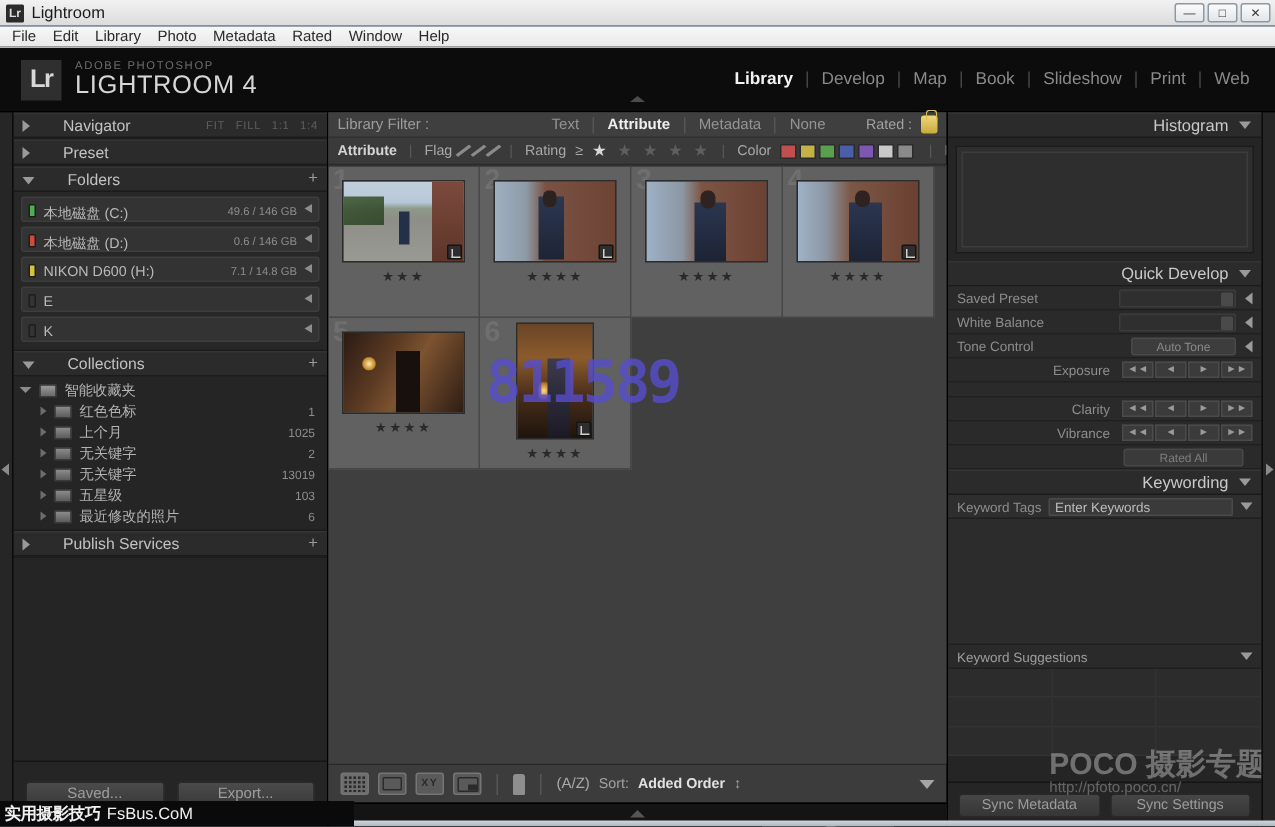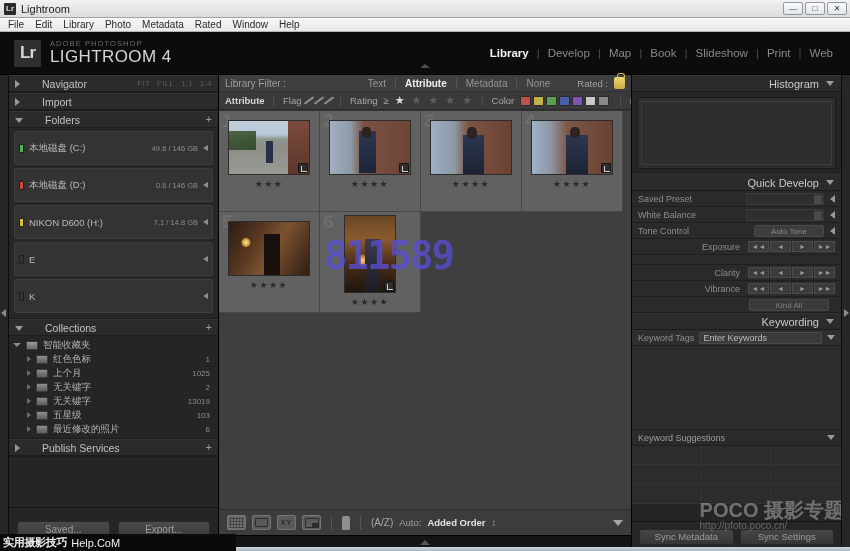--- a/index.html
+++ b/index.html
@@ -113,21 +113,21 @@
   .ptitle { font-size:10.5px; color:#c2c2c2;padding-left:16px; }
   .navmodes {
     margin-left:auto; display:flex; gap:7px; font-size:7.5px; color:#5e5e5e;
     letter-spacing:.5px;
   }
   .plus { margin-left:auto; color:#9a9a9a; font-size:11px; line-height:1; }
 
   .pbody { background:#272727; padding:3px 5px 5px 5px; }
   .drive {
     height:17px; background:#333; border:1px solid #3d3d3d; border-radius:2px;
-    display:flex; align-items:center; padding:16px 4px; margin-bottom:3px;
+    display:flex; align-items:flex-start; padding:4px 4px; margin-bottom:3px;
     font-size:9.5px; color:#b9b9b9;
   }
   .dled {
     width:5px; height:9px; border-radius:1px; margin-right:5px; flex:0 0 5px;
     background:#333; border:1px solid #1d1d1d;
   }
   .dsize { margin-left:auto; font-size:7.5px; color:#8d8d8d; margin-right:5px; }
   .dtri {
     width:0;height:0;border-top:3.5px solid transparent;
     border-bottom:3.5px solid transparent;border-right:5px solid #8d8d8d;
@@ -522,21 +522,21 @@
               <span>FILL</span>
               <span>1:1</span>
               <span>1:4</span>
             </div>
           </div>
         </div>
 
         <div class="pgroup">
           <div class="phead">
             <div class="tri"></div>
-            <div class="ptitle">Import</div>
+            <div class="ptitle">Preset</div>
           </div>
         </div>
 
         <div class="pgroup">
           <div class="phead">
             <div class="tri open"></div>
             <div class="ptitle">Folders</div>
             <div class="plus">+</div>
           </div>
           <div class="pbody">
@@ -782,21 +782,21 @@
         <div class="vbtn">
             <div class="cmpic">XY</div>
           </div>
         <div class="vbtn">
             <div class="surveyic"></div>
           </div>
         <div class="tsep"></div>
         <div class="paintic"></div>
         <div class="tsep"></div>
         <div class="sortic">(A/Z)</div>
-        <div class="sortlbl">Auto:</div>
+        <div class="sortlbl">Sort:</div>
         <div class="sortval">Added Order</div>
         <div class="sortlbl">↕</div>
         <div class="thumbsl">
           <div class="tl">Thumbnails</div>
           <div class="slider">
               <div class="knob"></div>
             </div>
         </div>
         <div class="downtri"></div>
       </div>
@@ -862,21 +862,21 @@
       <div class="qdrow">
         <div class="qdlbl r" style="margin-left:auto">Vibrance</div>
         <div class="stepper">
           <div>◄◄</div>
           <div>◄</div>
           <div>►</div>
           <div>►►</div>
         </div>
       </div>
       <div class="qdrow">
-        <div class="resetall">Kind All</div>
+        <div class="resetall">Rated All</div>
       </div>
 
       <div class="rhead">
         <div class="ptitle">Keywording</div>
         <div class="rtri"></div>
       </div>
       <div class="kwrow">
         <div class="qdlbl">Keyword Tags</div>
         <div class="kwinput">Enter Keywords</div>
         <div class="rtri"></div>
@@ -909,17 +909,17 @@
       </div>
     </div>
 
     <div class="edgearrow right">
         <i></i>
       </div>
   </div>
 
   <div class="fsbus">
     <b>实用摄影技巧</b>
-    <span>Help.CoM</span>
+    <span>FsBus.CoM</span>
   </div>
   <div class="bottomline"></div>
 
 </div>
 
 </body></html>

